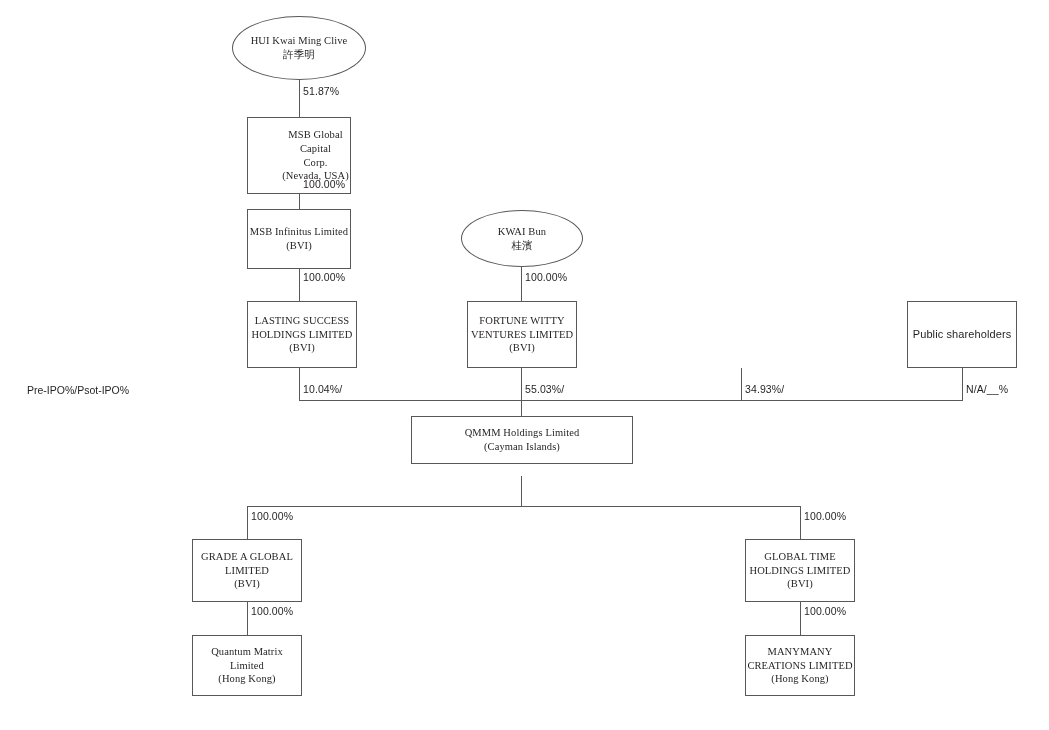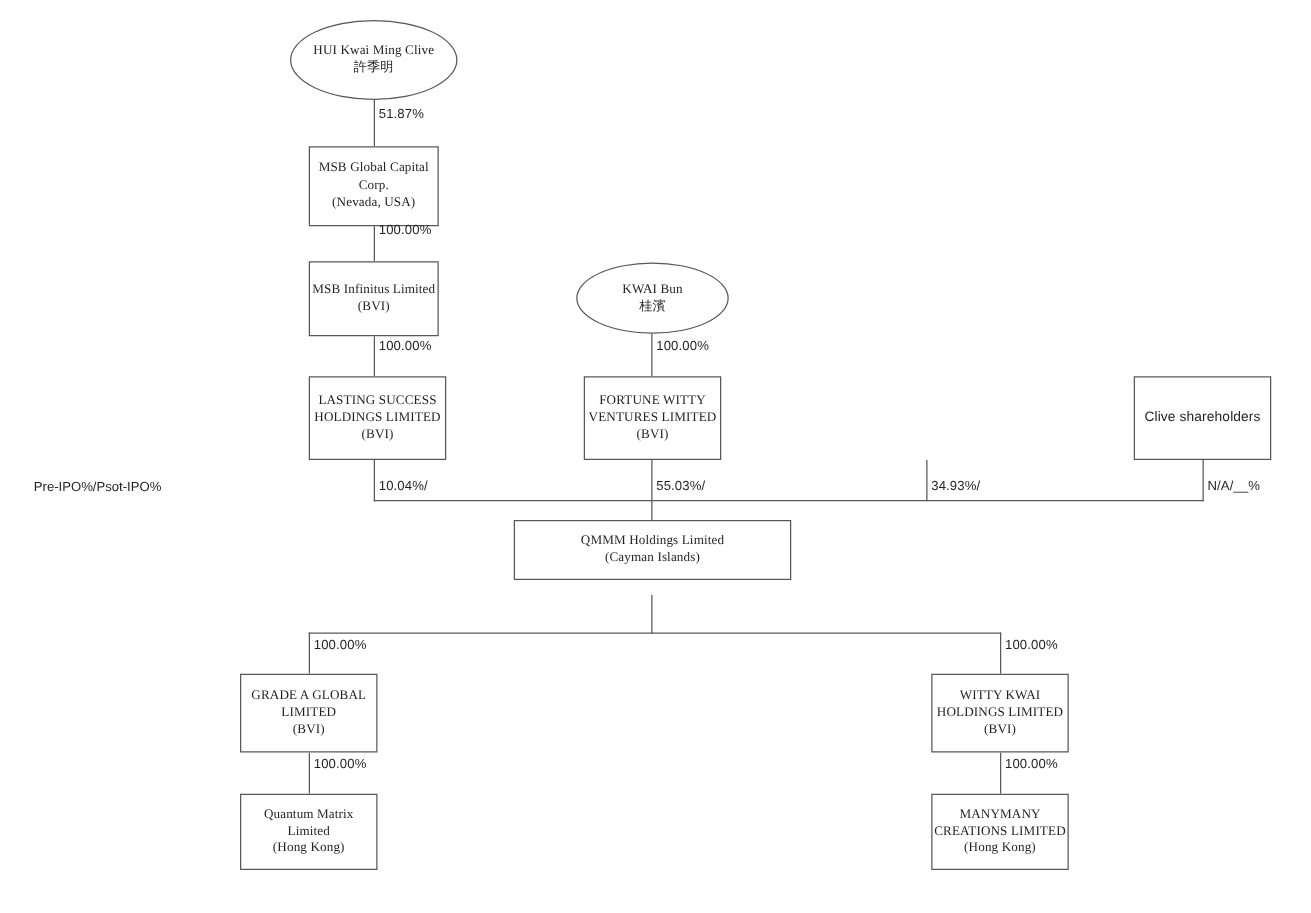--- a/index.html
+++ b/index.html
@@ -116,21 +116,21 @@
 
   <div class="line v" style="left:247px; top:602px; height:33px;"></div>
 
   <div class="line v" style="left:800px; top:602px; height:33px;"></div>
 
   <div class="node ellipse serif" style="left:232px; top:16px; width:134px; height:64px;">
     <span class="node-label"><span>HUI Kwai Ming Clive</span><br><span class="cjk">許季明</span></span>
   </div>
   <div class="pct" style="left:303px; top:85px;">51.87%</div>
 
-  <div class="node box serif" style="left:247px; top:117px; width:104px; height:64px;">
+  <div class="node box serif" style="left:247px; top:117px; width:104px; height:77px;padding-left:33px;">
     <span class="node-label"><span>MSB Global Capital</span><br><span>Corp.</span><br><span>(Nevada, USA)</span></span>
   </div>
   <div class="pct" style="left:303px; top:178px;">100.00%</div>
 
   <div class="node box serif" style="left:247px; top:209px; width:104px; height:60px;">
     <span class="node-label"><span>MSB Infinitus Limited</span><br><span>(BVI)</span></span>
   </div>
   <div class="pct" style="left:303px; top:271px;">100.00%</div>
 
   <div class="node box serif" style="left:247px; top:301px; width:110px; height:67px;">
@@ -144,21 +144,21 @@
   <div class="pct" style="left:525px; top:271px;">100.00%</div>
 
   <div class="node box serif" style="left:467px; top:301px; width:110px; height:67px;">
     <span class="node-label"><span>FORTUNE WITTY</span><br><span>VENTURES LIMITED</span><br><span>(BVI)</span></span>
   </div>
   <div class="pct" style="left:525px; top:383px;">55.03%/</div>
 
   <div class="pct" style="left:745px; top:383px;">34.93%/</div>
 
   <div class="node box sans" style="left:907px; top:301px; width:110px; height:67px;">
-    <span class="node-label">Clive shareholders</span>
+    <span class="node-label">Public shareholders</span>
   </div>
   <div class="pct" style="left:966px; top:383px;">N/A/__%</div>
 
   <div class="side-note" style="left:27px; top:384px;">Pre-IPO%/Psot-IPO%</div>
 
   <div class="node box serif" style="left:411px; top:416px; width:222px; height:48px;">
     <span class="node-label"><span>QMMM Holdings Limited</span><br><span>(Cayman Islands)</span></span>
   </div>
 
   <div class="pct" style="left:251px; top:510px;">100.00%</div>
@@ -167,21 +167,21 @@
   <div class="node box serif" style="left:192px; top:539px; width:110px; height:63px;">
     <span class="node-label"><span>GRADE A GLOBAL</span><br><span>LIMITED</span><br><span>(BVI)</span></span>
   </div>
   <div class="pct" style="left:251px; top:605px;">100.00%</div>
 
   <div class="node box serif" style="left:192px; top:635px; width:110px; height:61px;">
     <span class="node-label"><span>Quantum Matrix Limited</span><br><span>(Hong Kong)</span></span>
   </div>
 
   <div class="node box serif" style="left:745px; top:539px; width:110px; height:63px;">
-    <span class="node-label"><span>WITTY KWAI</span><br><span>HOLDINGS LIMITED</span><br><span>(BVI)</span></span>
+    <span class="node-label"><span>GLOBAL TIME</span><br><span>HOLDINGS LIMITED</span><br><span>(BVI)</span></span>
   </div>
   <div class="pct" style="left:804px; top:605px;">100.00%</div>
 
   <div class="node box serif" style="left:745px; top:635px; width:110px; height:61px;">
     <span class="node-label"><span>MANYMANY</span><br><span>CREATIONS LIMITED</span><br><span>(Hong Kong)</span></span>
   </div>
 
 </div>
 
 </body></html>

